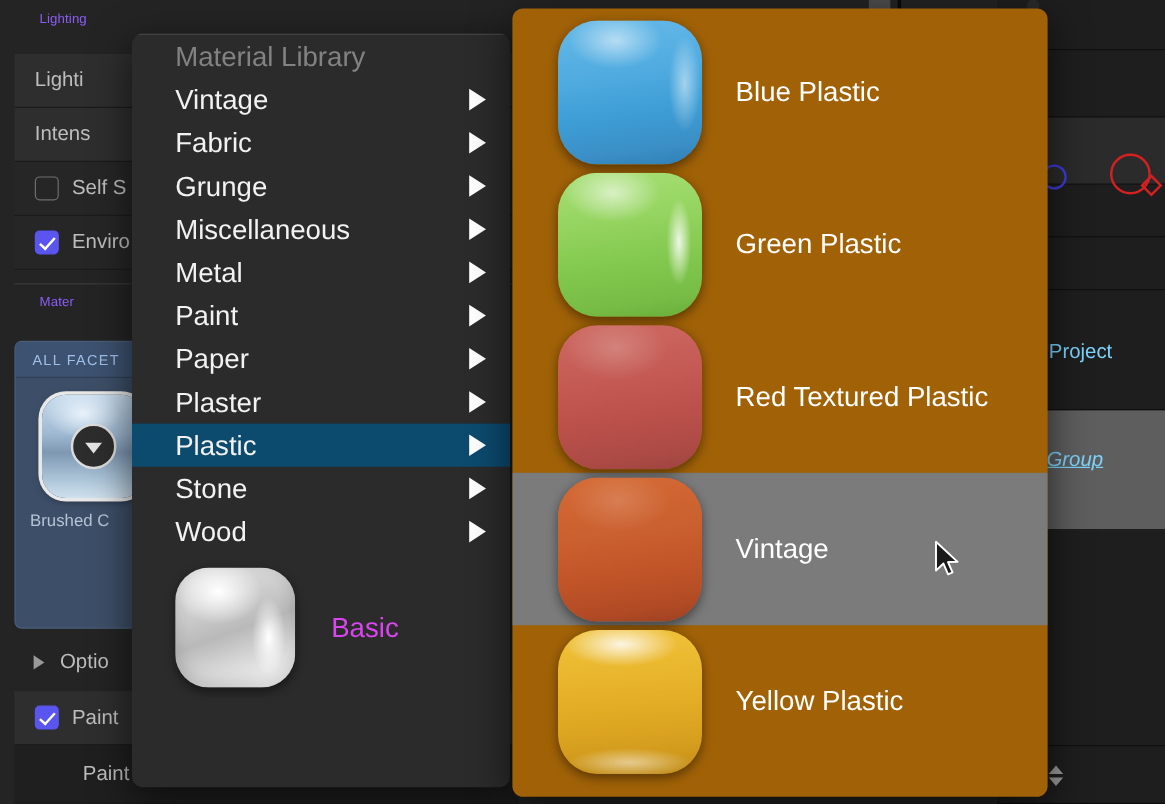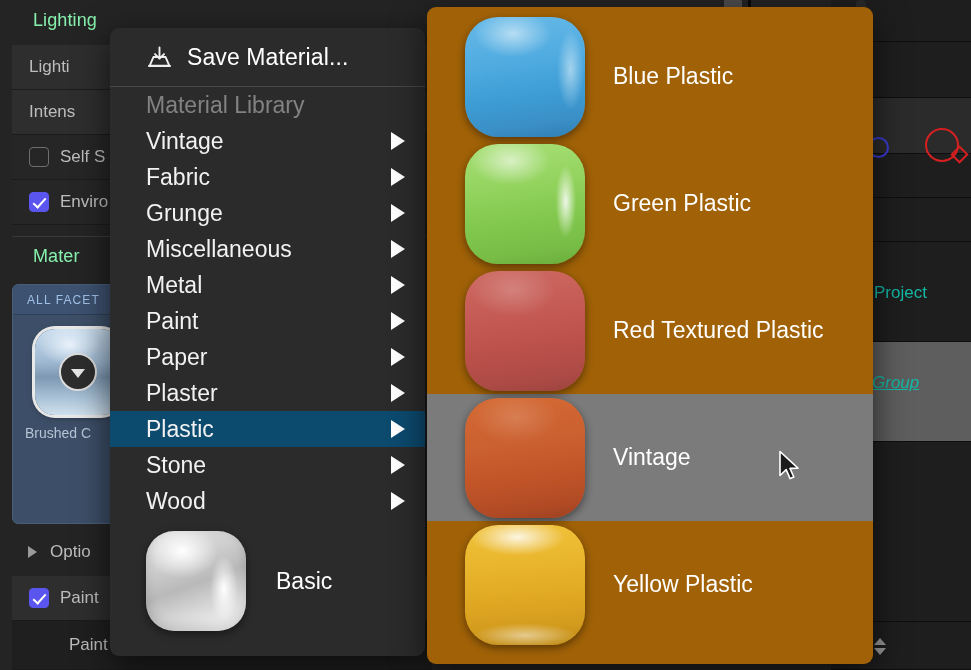--- a/index.html
+++ b/index.html
@@ -12,21 +12,21 @@
   }
   #root { position: relative; width: 971px; height: 670px; }
 
   
   .bg-inspector {
     position: absolute; left: 0; top: 0; width: 971px; height: 670px;
     background: #242424;
   }
 
   .insp-title {
-    position: absolute; color: #86efac; font-size: 18px;
+    position: absolute; color: #8b5cf6; font-size: 11px;
     letter-spacing: .1px;
   }
 
   .insp-row {
     position: absolute;
     background: #2e2e2e;
     border-bottom: 1px solid #1b1b1b;
     display: flex; align-items: center;
     color: #bdbdbd; font-size: 17px;
     padding-left: 17px;
@@ -101,21 +101,21 @@
 
   
   .rt-row {
     position: absolute; right: 0;
     border-bottom: 1px solid #0e0e0e;
     background: #1e1e1e;
   }
   .rt-row.lighter { background: #2b2b2b; }
   .rt-row.sel { background: #5e5e5e; }
   .rt-text {
-    position: absolute; color: #14b8a6; font-size: 17px;
+    position: absolute; color: #7dd3fc; font-size: 17px;
   }
   .rt-text.ul { text-decoration: underline; font-style: italic; }
 
   .shape-blue-circle {
     position: absolute; width: 21px; height: 21px;
     border: 2px solid #3b3bd6; border-radius: 50%;
   }
   .shape-red-group { position: absolute; }
   .shape-red-circle {
     position: absolute; width: 34px; height: 34px;
@@ -188,21 +188,21 @@
   }
   .basic-swatch {
     width: 100px; height: 100px; border-radius: 28px; flex: none;
     background:
       radial-gradient(ellipse 58% 44% at 36% 20%, #ffffff 0%, rgba(255,255,255,0) 62%),
       radial-gradient(ellipse 24% 58% at 78% 58%, #ffffff 0%, rgba(255,255,255,0) 58%),
       linear-gradient(160deg, #e4e4e4 0%, #cfcfcf 30%, #b9b9b9 52%, #d8d8d8 72%, #f4f4f4 92%);
     box-shadow: inset 0 -5px 12px rgba(0,0,0,.16), 0 3px 8px rgba(0,0,0,.45);
   }
   .basic-label {
-    color: #ffffff; font-size: 23px; margin-left: 30px;
+    color: #d946ef; font-size: 23px; margin-left: 30px;
   }
 
   
   .submenu {
     position: absolute; left: 427px; top: 7px;
     width: 446px; height: 657px;
     background: #a16207;
     border-radius: 9px;
     box-shadow: 0 10px 34px rgba(0,0,0,.62);
     overflow: hidden;
@@ -333,28 +333,20 @@
     <div class="panel-edge" style="left:856px; top:522px; width:10px; height:124px; background:#2a2a2a; border-radius:4px;"></div>
 
     <div class="stepper" style="left:872px; top:633px;">
       <span class="up"></span>
       <span class="dn"></span>
     </div>
   </div>
 
   <div class="menu">
 
-    <div class="menu-save">
-      <svg class="save-icon" viewBox="0 0 24 24" fill="none">
-        <path d="M12 3 L12 13 M12 13 L8 9 M12 13 L16 9" stroke="#f0f0f0" stroke-width="1.7" stroke-linecap="round" stroke-linejoin="round"></path>
-        <path d="M3.2 19.4 L6.6 11.6 L17.4 11.6 L20.8 19.4 Z" stroke="#f0f0f0" stroke-width="1.7" stroke-linejoin="round" fill="none"></path>
-        <path d="M2.6 19.6 L21.4 19.6" stroke="#f0f0f0" stroke-width="1.7" stroke-linecap="round"></path>
-      </svg>
-      <span>Save Material...</span>
-    </div>
 
     <div class="menu-divider"></div>
 
     <div class="menu-section-title">Material Library</div>
 
     <div class="menu-item">
       <span class="label">Vintage</span>
       <span class="submenu-arrow"></span>
     </div>
     <div class="menu-item">

